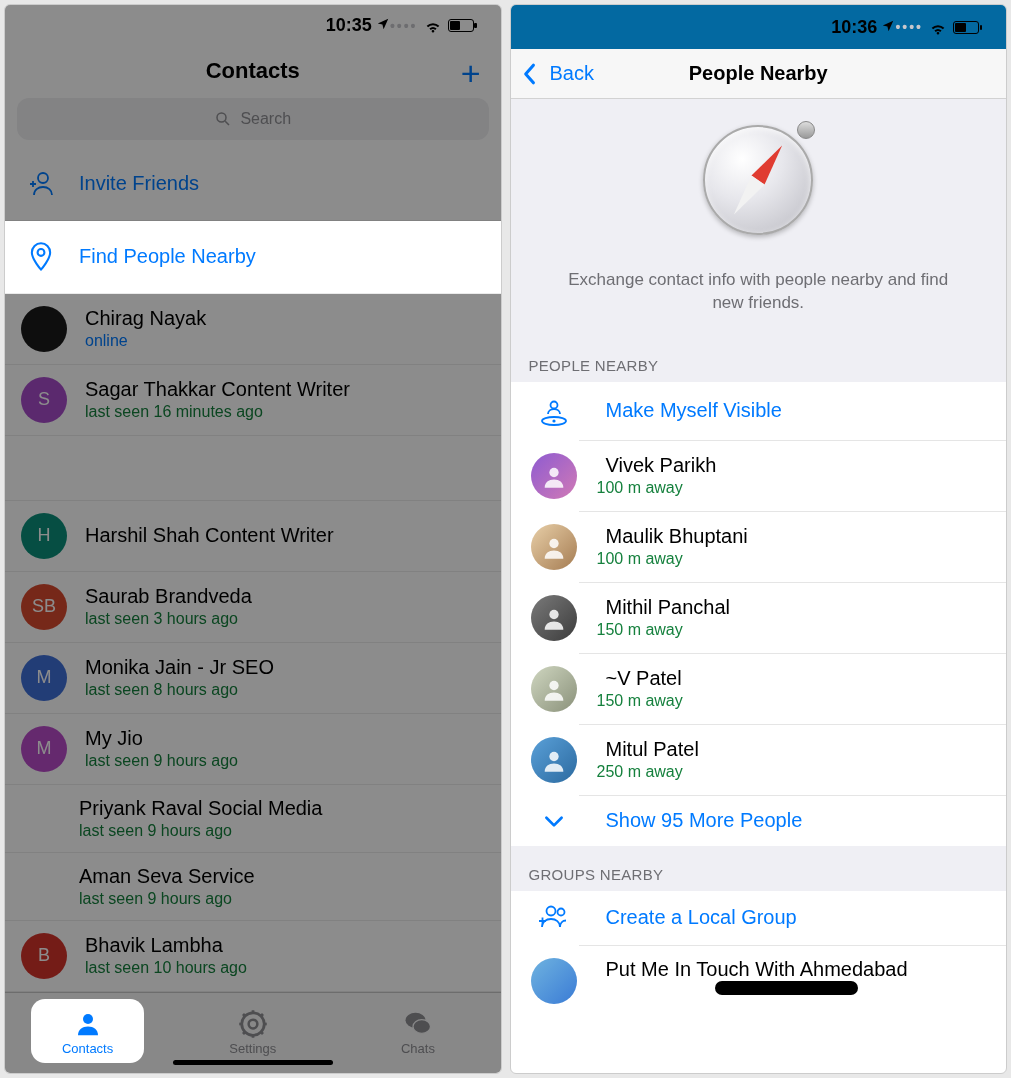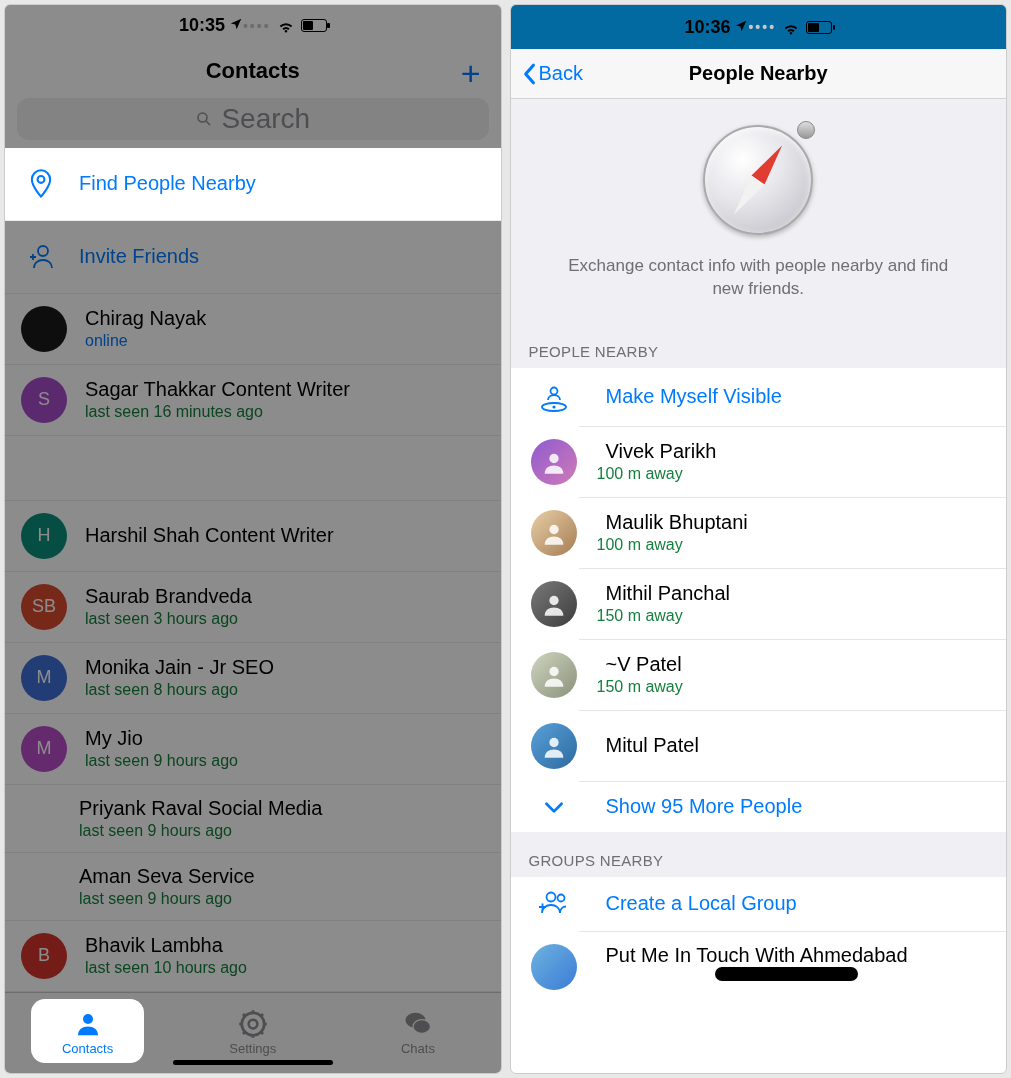--- a/index.html
+++ b/index.html
@@ -29,21 +29,21 @@
     background: rgba(0,0,0,0.45);
     z-index: 5;
     pointer-events: none;
   }
   .no-dim { position: relative; z-index: 10; background: #fff; }
   
   .status-bar {
     height: 44px;
     display: flex;
     align-items: center;
-    justify-content: center;
+    justify-content: flex-end;
     padding: 0 27px;
     font-size: 18px;
     font-weight: 600;
   }
   .status-left { display: flex; align-items: center; gap: 4px; }
   .status-right { display: flex; align-items: center; gap: 6px; }
   .loc-arrow { font-size: 14px; transform: rotate(0deg); }
   .dots { color: #c7c7cc; letter-spacing: 2px; font-size: 14px; }
   .wifi { width: 18px; height: 14px; }
   .battery {
@@ -57,21 +57,21 @@
   .battery-fill { position:absolute; left:1px; top:1px; bottom:1px; width: 45%; background:#000; border-radius:1px;}
   
   .contacts-header { text-align: center; padding: 12px 0 10px; position: relative; }
   .contacts-title { font-size: 22px; font-weight: 700; }
   .plus-btn {
     position: absolute; right: 20px; top: 8px; color: #007aff; font-size: 34px; font-weight: 300;
   }
   .search-box {
     margin: 4px 12px 8px; background: rgba(118,118,128,0.12); border-radius: 12px;
     height: 44px; display: flex; align-items: center; justify-content: center; gap: 8px;
-    color: #8e8e93; font-size: 28px;
+    color: #8e8e93; font-size: 16px;
   }
   
   .row {
     display: flex; align-items: center; padding: 12px 16px; gap: 18px;
     border-bottom: 0.5px solid rgba(0,0,0,0.08);
     background: #fff;
   }
   .row.big-top { padding-top: 16px; padding-bottom: 16px; }
   .icon-slot {
     width: 40px; height: 40px; display: flex; align-items: center; justify-content: center;
@@ -108,27 +108,27 @@
   .home-indicator {
     position:absolute; bottom:8px; left:50%; transform:translateX(-50%);
     width:160px; height:5px; background:#000; border-radius:3px;
   }
   
   .nav-bar {
     display:flex; align-items:center; justify-content:center; height:50px; position:relative;
     border-bottom:0.5px solid rgba(0,0,0,0.15); background:#f7f7f7;
   }
   .nav-back {
-    position:absolute; left:10px; display:flex; align-items:center; gap:2px;
+    position:absolute; left:10px; display:flex; align-items:center; gap:13px;
     color:#007aff; font-size:20px;
   }
   .nav-title { font-size:20px; font-weight:700; }
   .hero {
     background:#efeff4; display:flex; flex-direction:column; align-items:center;
-    padding: 26px 40px 22px; text-align:center;
+    padding: 26px 40px 22px; text-align:center;gap:14px;
   }
   .compass {
     width:110px; height:110px; border-radius:50%;
     background: radial-gradient(circle at 35% 30%, #fff 0%, #e7e7ec 40%, #b9b9c0 100%);
     border:2px solid #aaa; position:relative; margin-bottom:20px;
     box-shadow: inset 0 2px 6px rgba(255,255,255,0.8), 0 2px 5px rgba(0,0,0,0.25);
   }
   .compass::before{
     content:""; position:absolute; left:50%; top:50%;
     border-left:8px solid transparent; border-right:8px solid transparent;
@@ -198,41 +198,41 @@
   </div>
 
   <div class="search-box">
     <svg width="18" height="18" viewBox="0 0 24 24">
         <circle cx="10" cy="10" r="6" stroke="#8e8e93" stroke-width="2" fill="none"></circle>
         <line x1="15" y1="15" x2="20" y2="20" stroke="#8e8e93" stroke-width="2"></line>
       </svg>
     <span>Search</span>
   </div>
 
-  <div class="row big-top no-dim">
-    <div class="icon-slot">
-      <svg width="28" height="32" viewBox="0 0 24 28">
-          <path d="M12 2a8 8 0 00-8 8c0 6 8 15 8 15s8-9 8-15a8 8 0 00-8-8zm0 11a3 3 0 110-6 3 3 0 010 6z" fill="none" stroke="#007aff" stroke-width="1.8"></path>
-        </svg>
-    </div>
-    <div class="text-col">
-      <div class="primary blue">Find People Nearby</div>
-    </div>
-  </div>
-
   <div class="row big-top">
     <div class="icon-slot">
       <svg width="30" height="26" viewBox="0 0 30 26">
           <circle cx="17" cy="7" r="5" fill="none" stroke="#007aff" stroke-width="1.8"></circle>
           <path d="M8 24c0-5 4-8 9-8s9 3 9 8" fill="none" stroke="#007aff" stroke-width="1.8"></path>
           <path d="M4 13h6M7 10v6" stroke="#007aff" stroke-width="1.8"></path>
         </svg>
     </div>
     <div class="text-col">
       <div class="primary blue">Invite Friends</div>
+    </div>
+  </div>
+
+  <div class="row big-top no-dim">
+    <div class="icon-slot">
+      <svg width="28" height="32" viewBox="0 0 24 28">
+          <path d="M12 2a8 8 0 00-8 8c0 6 8 15 8 15s8-9 8-15a8 8 0 00-8-8zm0 11a3 3 0 110-6 3 3 0 010 6z" fill="none" stroke="#007aff" stroke-width="1.8"></path>
+        </svg>
+    </div>
+    <div class="text-col">
+      <div class="primary blue">Find People Nearby</div>
     </div>
   </div>
 
   <div id="contacts-list">
       <div class="row">
     <div class="avatar" style="background:#1b1b1b"></div>
     <div class="text-col">
       <div class="primary">Chirag Nayak</div>
       <div class="secondary blue">online</div>
     </div>
@@ -456,20 +456,21 @@
     <div class="icon-col">
       <div class="avatar img" style="background:linear-gradient(135deg,#5aa0d8,#2c6aa0)">
         <svg viewBox="0 0 24 24">
               <circle cx="12" cy="9" r="4" fill="rgba(255,255,255,0.85)"></circle>
               <path d="M4 22c0-4.5 3.5-7 8-7s8 2.5 8 7" fill="rgba(255,255,255,0.85)"></path>
             </svg>
       </div>
     </div>
     <div class="text-col">
       <div class="primary">Mitul Patel</div>
+      <div class="secondary">250 m away</div>
     </div>
       </div>
       <div class="row2-border"></div>
     </div>
 
   <div class="row2">
     <div class="icon-col">
       <svg class="chev-down" viewBox="0 0 24 24">
           <path d="M5 9l7 7 7-7" stroke="#007aff" stroke-width="2.5" fill="none" stroke-linecap="round" stroke-linejoin="round"></path>
         </svg>

